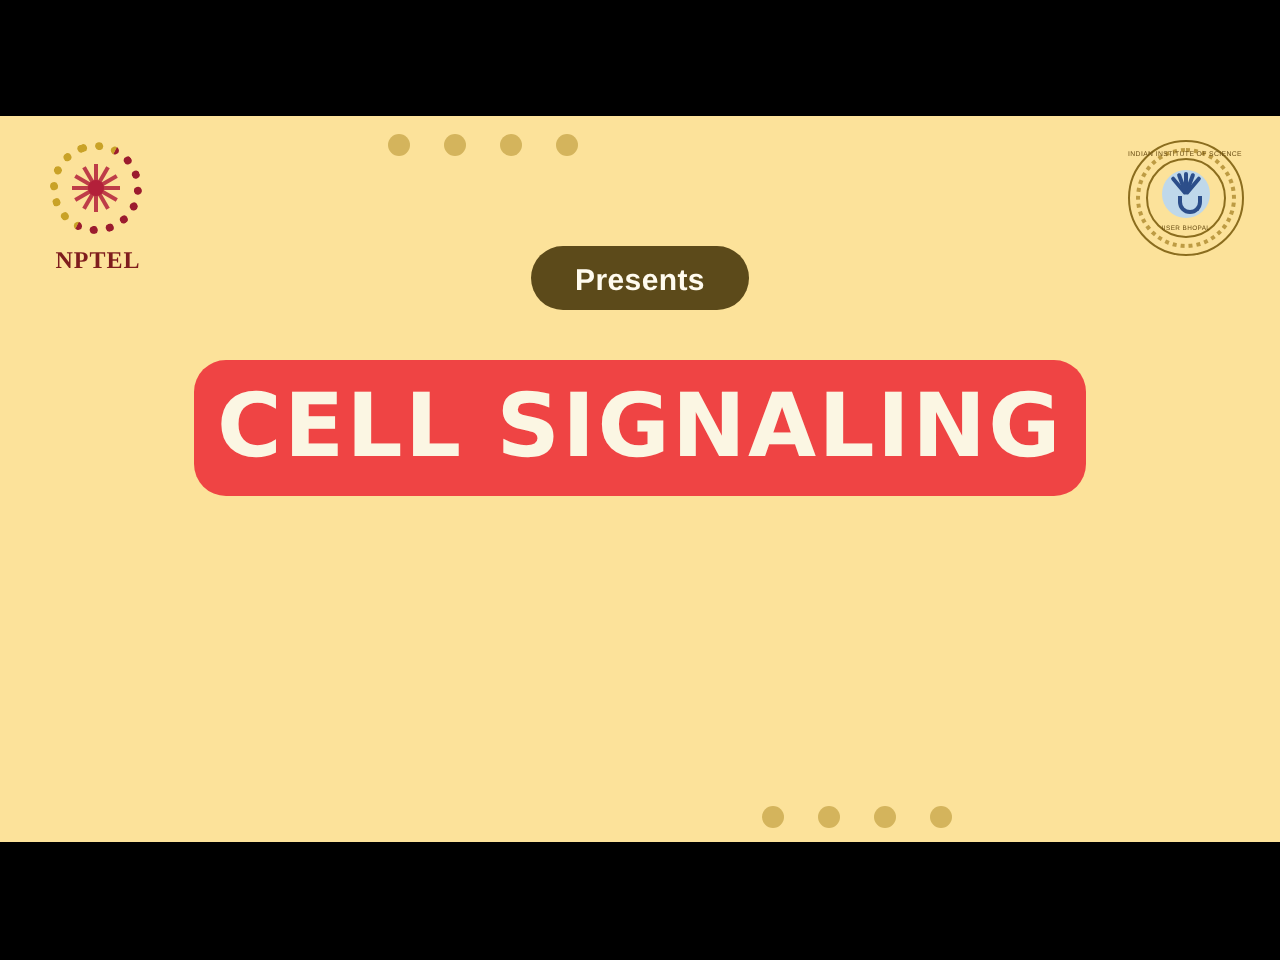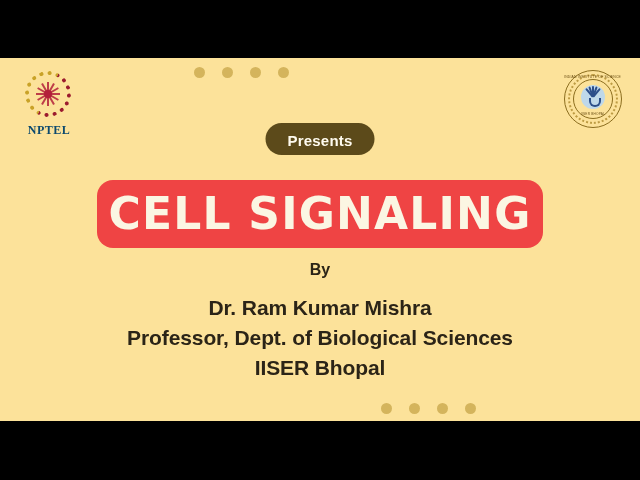--- a/index.html
+++ b/index.html
@@ -105,21 +105,21 @@
     left: 8px; top: 8px;
     width: 8px; height: 8px;
     border-radius: 50%;
     background: #B3203A;
   }
   .nptel-word {
     margin-top: 1px;
     font-size: 12px;
     font-weight: bold;
     letter-spacing: .5px;
-    color: #0c4a6e;
+    color: #7f1d1d;
     font-family: "Liberation Serif", serif;
   }
 
   
   .iiser-seal {
     position: absolute;
     right: 18px;
     top: 12px;
     width: 58px;
     height: 58px;
@@ -334,26 +334,18 @@
       <span class="dot"></span>
       <span class="dot"></span>
     </div>
 
     <div class="presents-pill">Presents</div>
 
     <div class="title-plaque">
       <span class="title-text">CELL SIGNALING</span>
     </div>
 
-    <div class="byline">
-      <div class="by-label">By</div>
-      <div class="presenter-lines">
-        <div class="presenter-line">Dr. Ram Kumar Mishra</div>
-        <div class="presenter-line">Professor, Dept. of Biological Sciences</div>
-        <div class="presenter-line">IISER Bhopal</div>
-      </div>
-    </div>
 
   </div>
 
   <div class="letterbox-bottom"></div>
 
 </div>
 
 </body></html>

